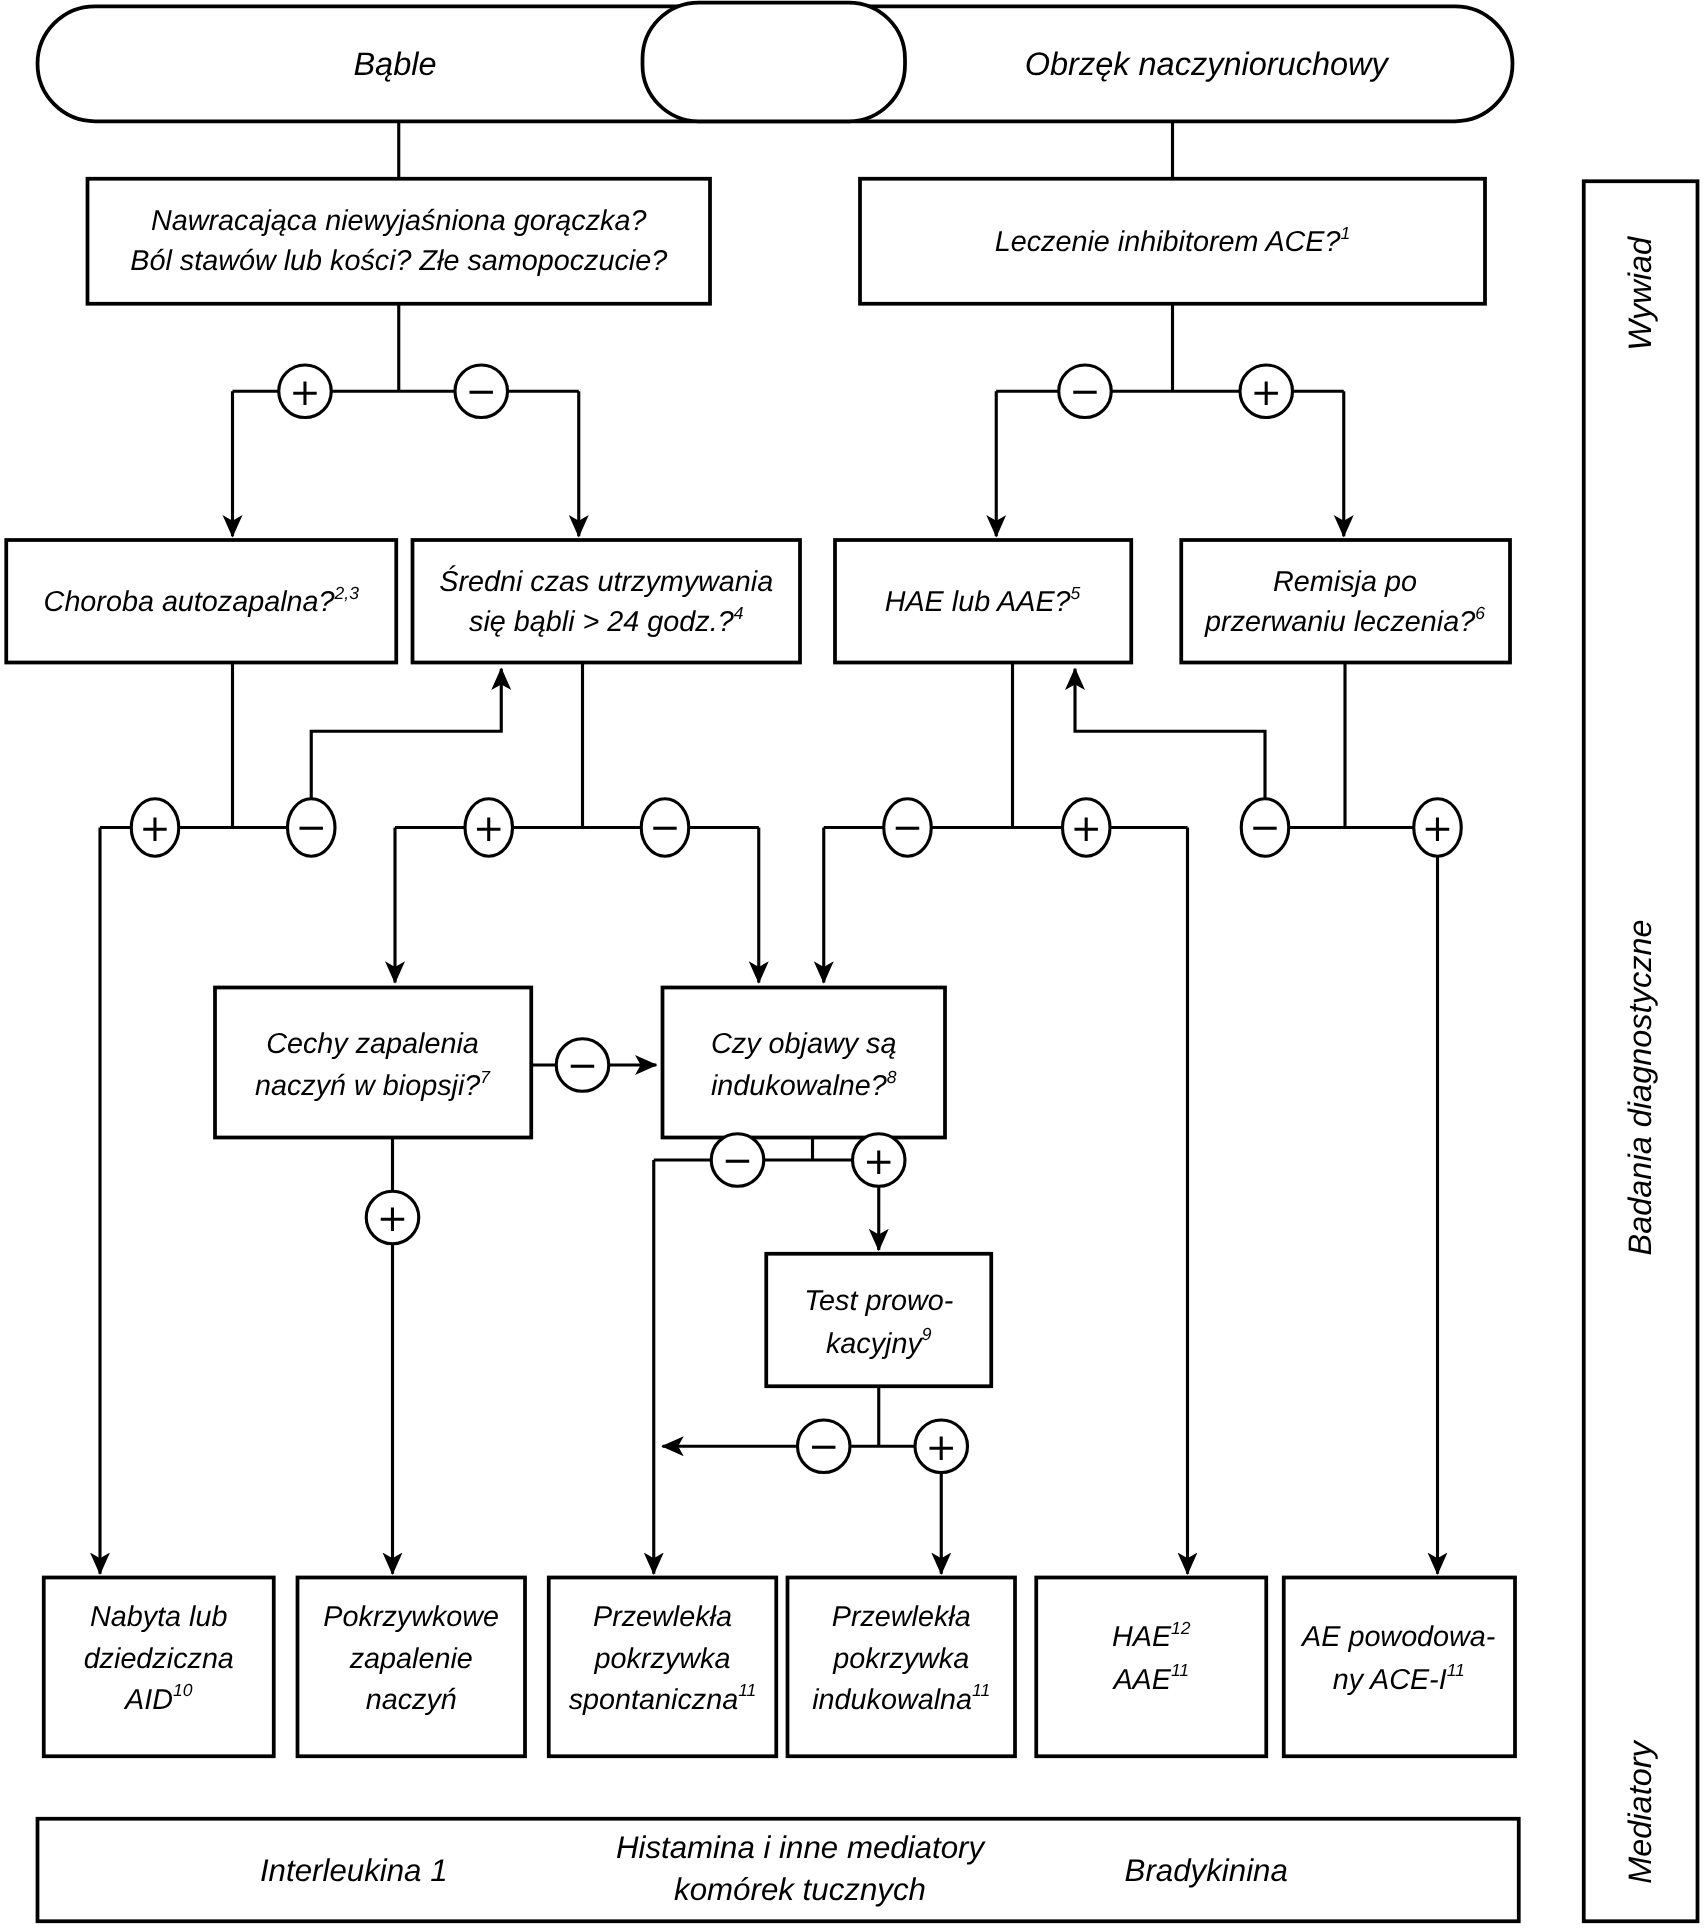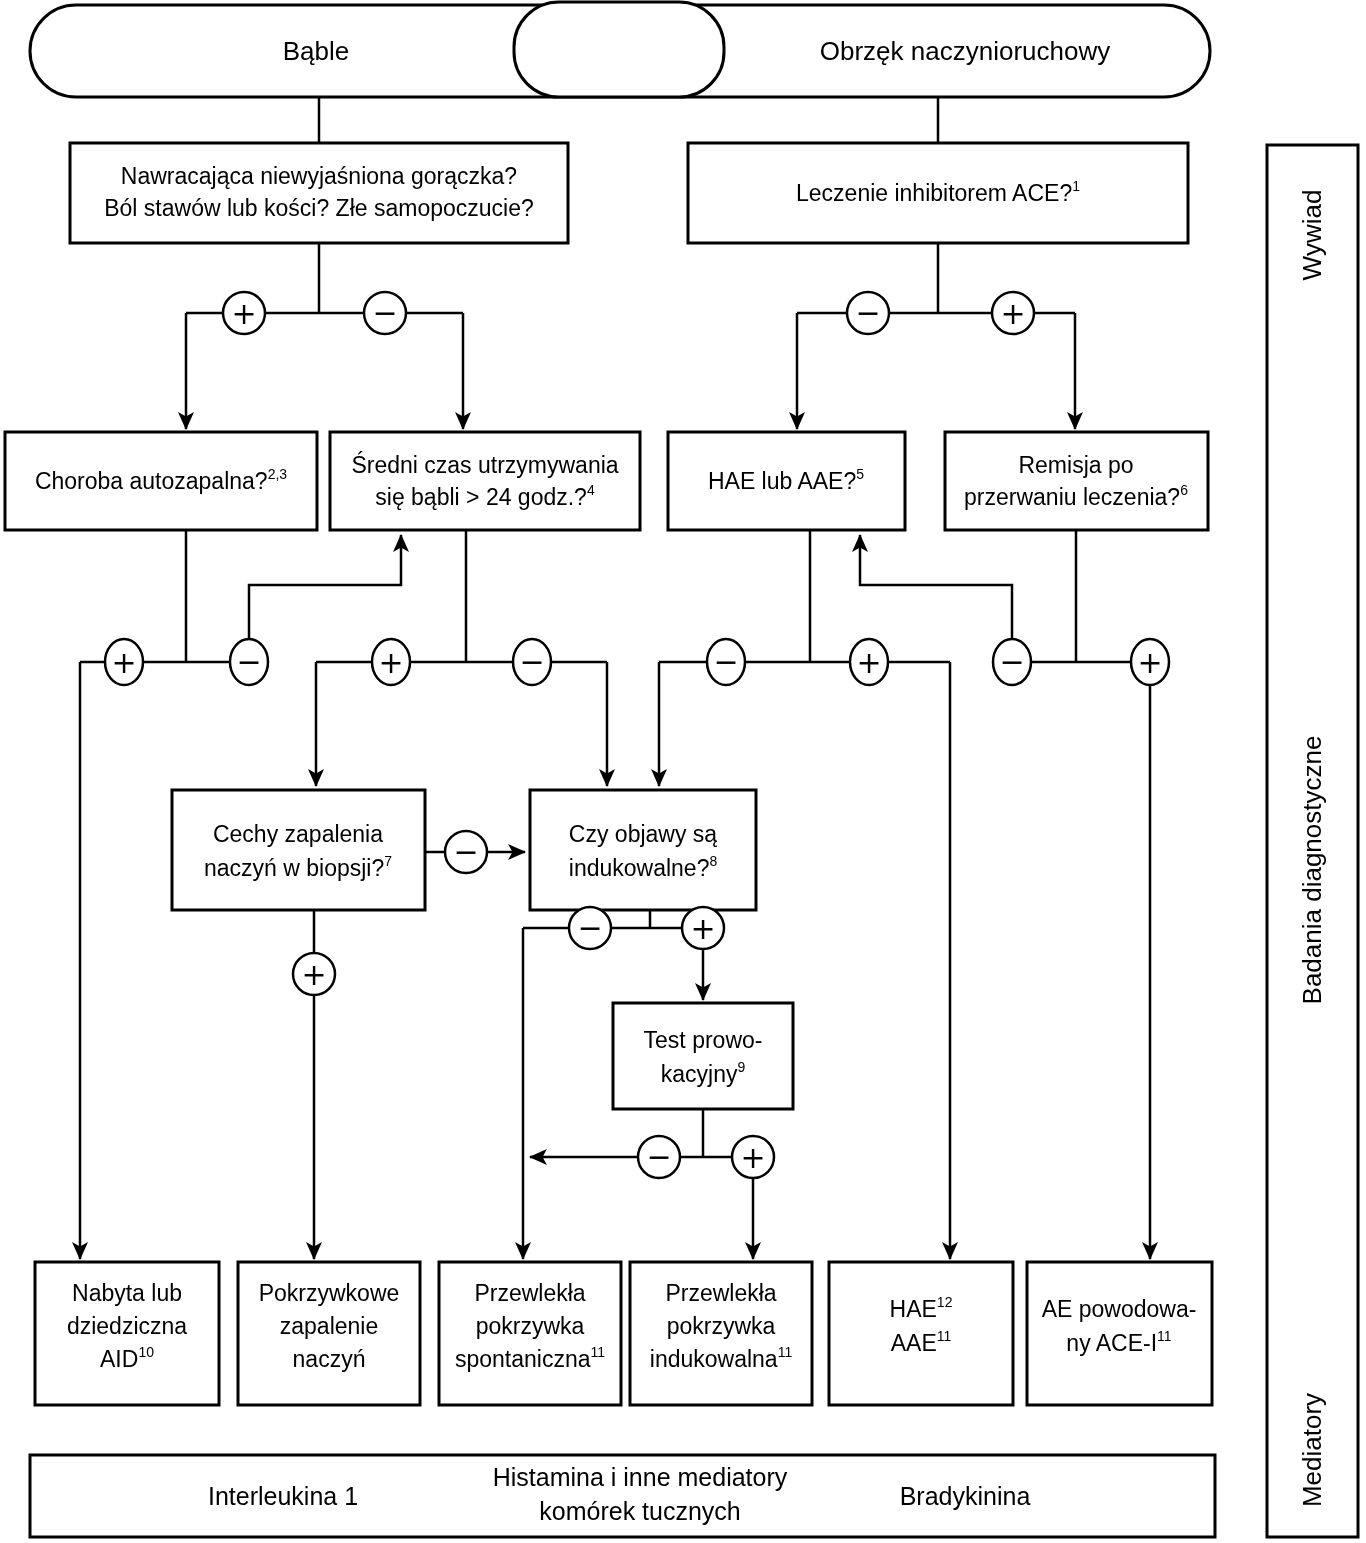--- a/index.html
+++ b/index.html
@@ -1,16 +1,16 @@
 <!DOCTYPE html>
 <html><head>
 <meta charset="utf-8">
 <style>
   html,body{margin:0;padding:0;background:#ffffff;}
-  .stage{width:1366px;height:1543px;position:relative;background:#fff;}
+  .stage{width:1366px;height:1543px;position:relative;background:#fff;font-style:italic;}
   svg{display:block;}
   .box{fill:#ffffff;stroke:#000000;stroke-width:3;}
   .caps{fill:#ffffff;stroke:#000000;stroke-width:3;}
   .ln{fill:none;stroke:#000000;stroke-width:2.5;}
   .circ{fill:#ffffff;stroke:#000000;stroke-width:2.5;}
   .nt{font-family:"Liberation Sans",sans-serif;font-size:23px;fill:#000;text-anchor:middle;}
   .sup{font-size:14px;}
   .hd{font-family:"Liberation Sans",sans-serif;font-size:26px;fill:#000;text-anchor:middle;}
   .med{font-family:"Liberation Sans",sans-serif;font-size:25px;fill:#000;text-anchor:middle;}
   .side{font-family:"Liberation Sans",sans-serif;font-size:26px;fill:#000;text-anchor:middle;}

